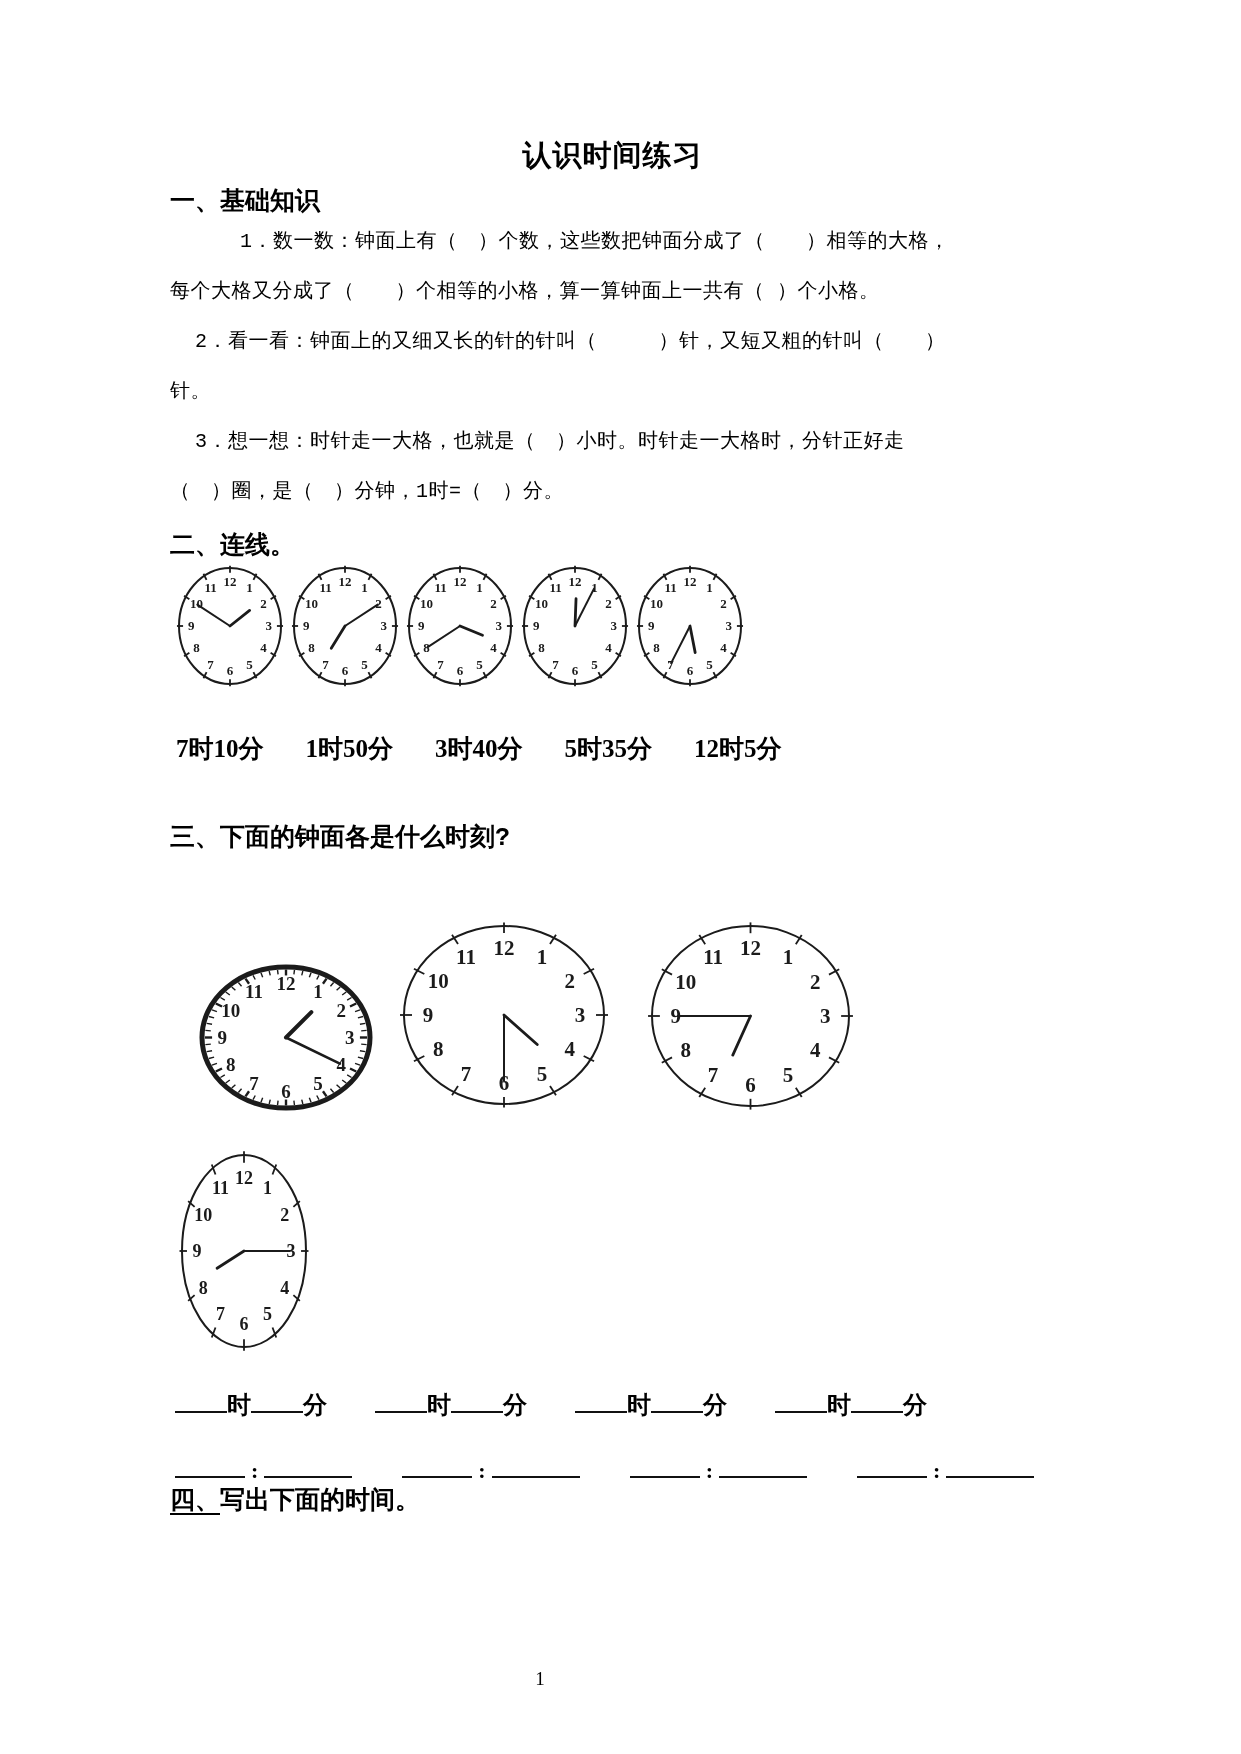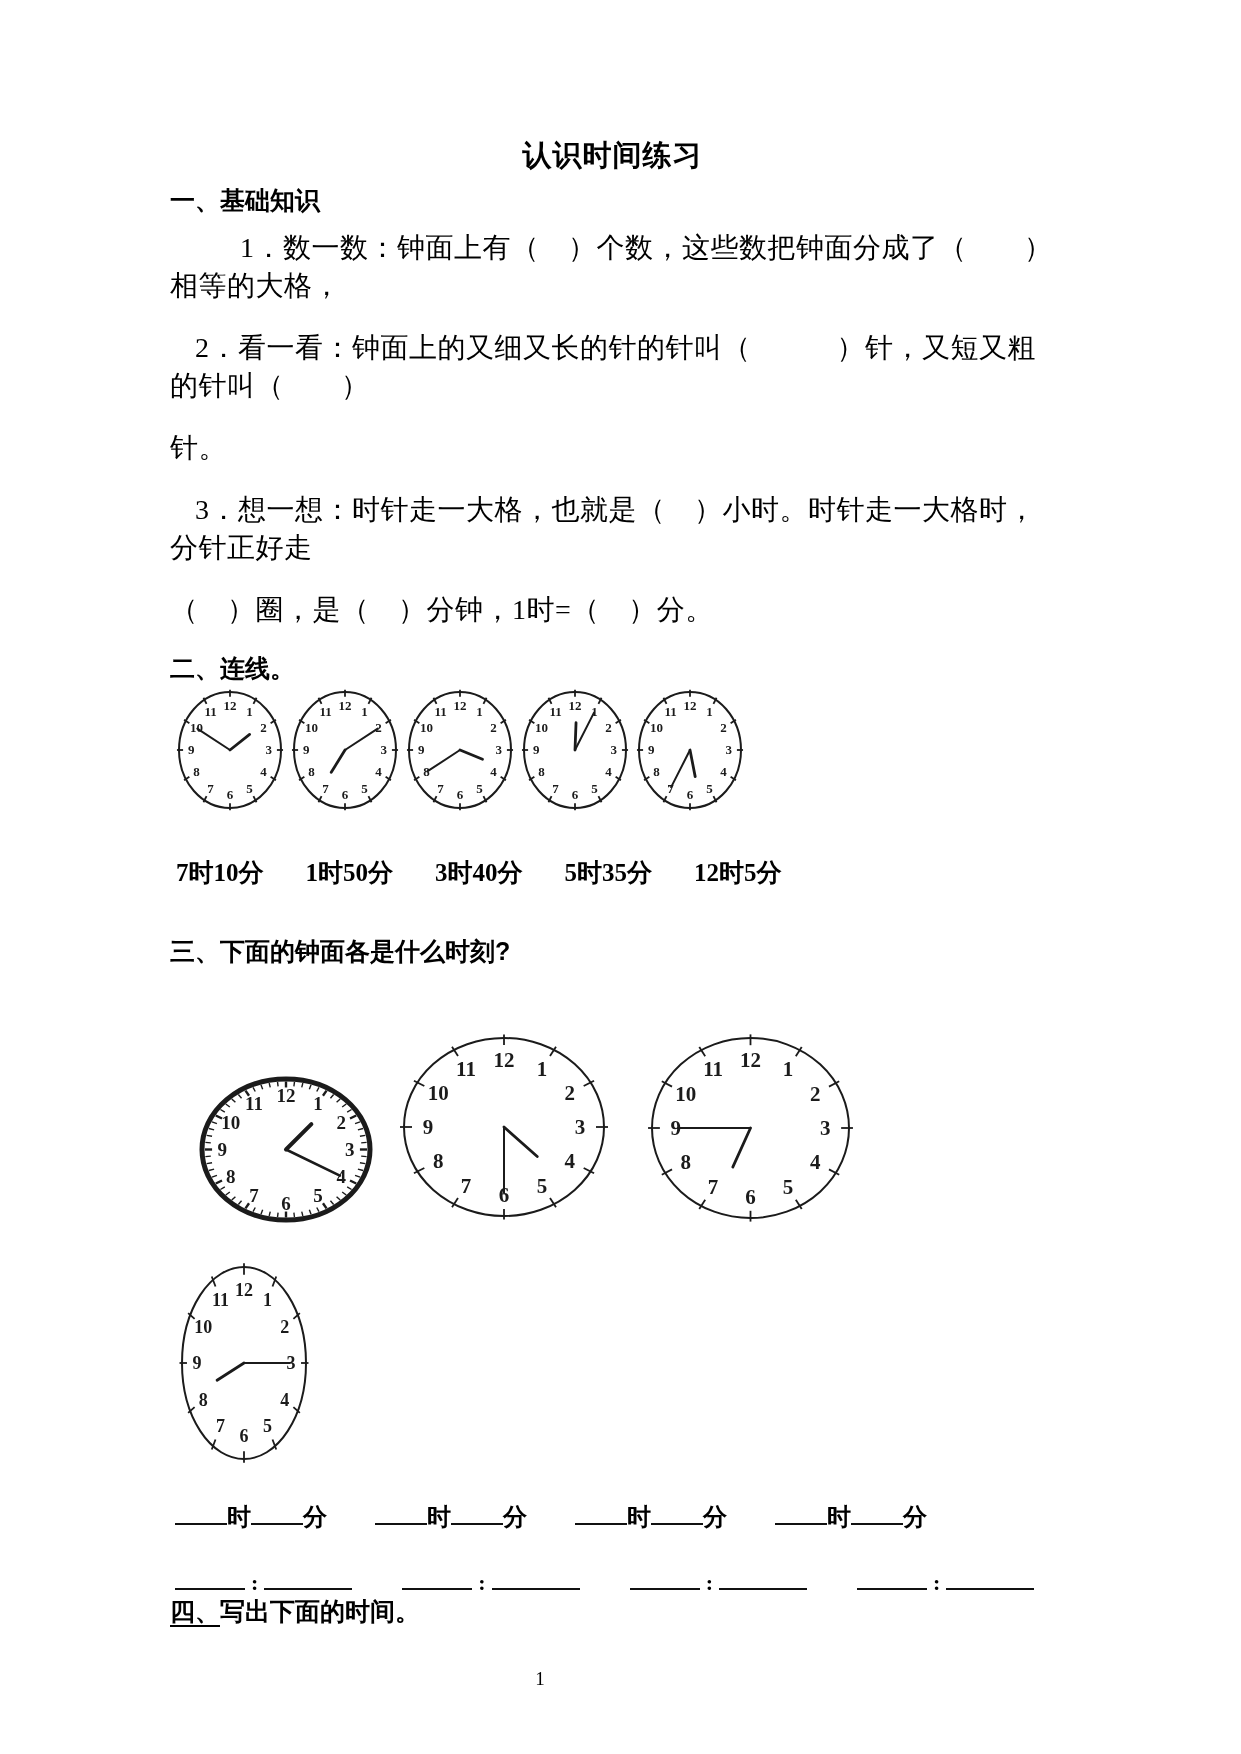--- a/index.html
+++ b/index.html
@@ -13,23 +13,23 @@
     font-family:"Liberation Sans", sans-serif; font-weight:bold;
     font-size:29px; line-height:34px; text-align:center; margin-bottom:13px;
     letter-spacing:1px;
   }
   .sec {
     font-family:"Liberation Sans", sans-serif; font-weight:bold;
     font-size:25px; line-height:30px;
   }
   .sec1 { margin-bottom:14px; }
   .sec2 { margin-top:23px; margin-bottom:5px; }
-  .sec3 { margin-top:48px; margin-bottom:68px; }
+  .sec3 { margin-top:60px; margin-bottom:68px;font-family:Liberation Mono, monospace; }
   .sec4 { }
-  .body-line { font-size:28px; line-height:38px; margin-bottom:24px; letter-spacing:0.5px; }
+  .body-line { font-size:20px; line-height:26px; margin-bottom:24px; letter-spacing:0.5px;font-family:Liberation Mono, monospace; }
   .ind2 { text-indent:70px; }
   .ind1 { text-indent:25px; }
   .clock-row-small { display:flex; gap:5px; padding-left:5px; align-items:flex-start; }
   .clock-box { flex:none; }
   .labels-row { display:flex; gap:42px; padding-left:6px; margin-top:42px;
     font-weight:bold; font-size:25px; line-height:30px;text-align:right; }
   .clock-row-big { display:flex; align-items:flex-start; padding-left:25px; }
   .mt38 { margin-top:38px; }
   .ml23 { margin-left:23px; }
   .ml40 { margin-left:40px; }
@@ -52,20 +52,21 @@
 </head>
 <body>
 
 <div class="page">
   <div class="content">
 
     <h1 class="title">认识时间练习</h1>
 
     <h2 class="sec sec1">一、基础知识</h2>
     <p class="body-line ind2">1．数一数：钟面上有（　）个数，这些数把钟面分成了（　　）相等的大格，</p>
+    <p class="body-line">每个大格又分成了（　　）个相等的小格，算一算钟面上一共有（ ）个小格。</p>
     <p class="body-line ind1">2．看一看：钟面上的又细又长的针的针叫（　　　）针，又短又粗的针叫（　　）</p>
     <p class="body-line">针。</p>
     <p class="body-line ind1">3．想一想：时针走一大格，也就是（　）小时。时针走一大格时，分针正好走</p>
     <p class="body-line">（　）圈，是（　）分钟，1时=（　）分。</p>
 
     <h2 class="sec sec2">二、连线。</h2>
 
     <div class="clock-row-small">
       <div class="clock-box"><svg viewBox="0 0 110 124" width="110" height="124">
             <ellipse cx="55" cy="62" rx="51" ry="58" fill="none" stroke="#1b1b1b" stroke-width="2"></ellipse>

